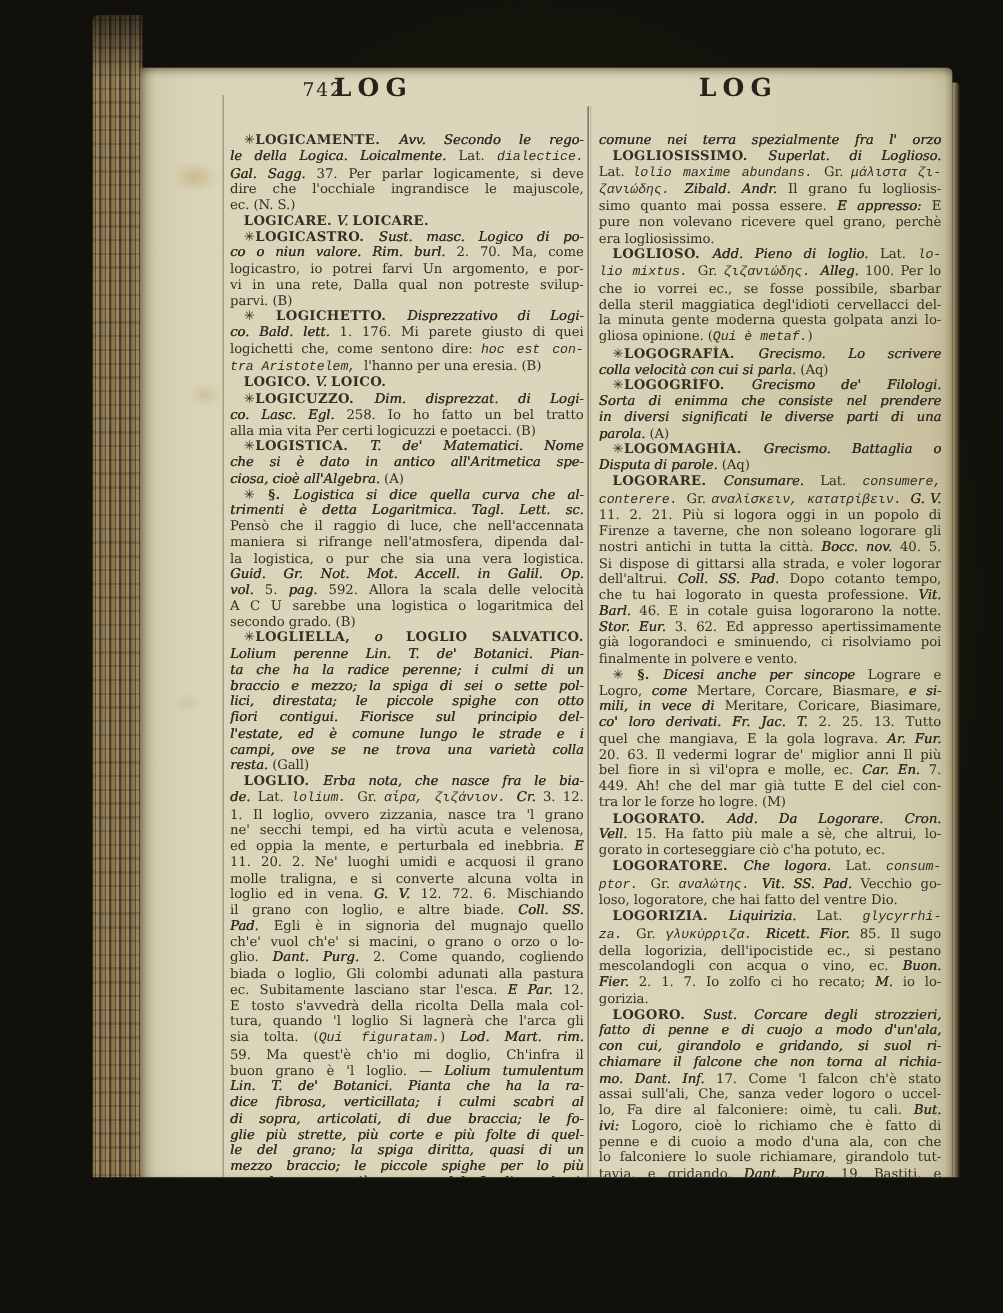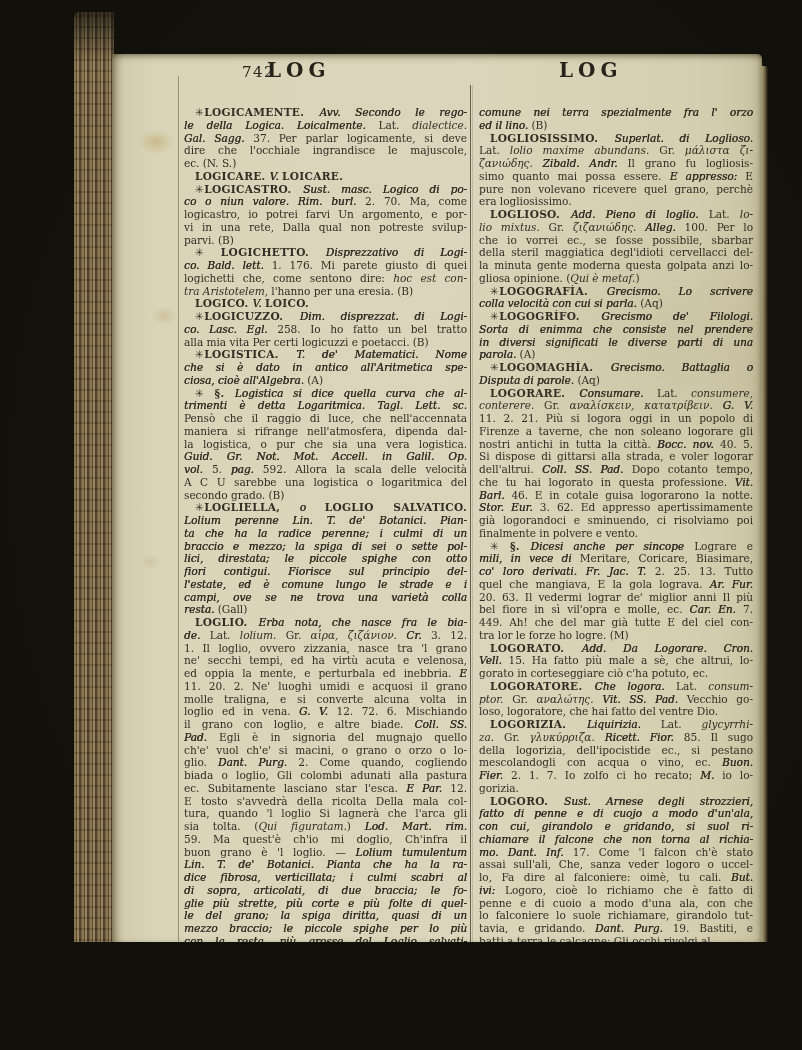--- a/index.html
+++ b/index.html
@@ -55,21 +55,21 @@
        letter-spacing:-0.05px;}
   .col-left{left:72px;width:283px;}
   .col-right{left:367px;width:274px;}
 
   .entry{margin:0;}
   .tline{text-align:justify;text-align-last:justify;white-space:nowrap;overflow:hidden;}
   .tline.last{text-align-last:left;}
   .tline.first{text-indent:11px;}
 
   .run-r{font-style:normal;font-weight:normal;}
-  .run-i{font-style:italic;}
+  .run-i{font-style:italic;font-family:Liberation Mono, monospace;}
   .run-b{font-weight:bold;letter-spacing:.3px;}
   .run-bi{font-style:italic;text-shadow:.3px 0 0 currentColor;}
 </style>
 </head>
 <body>
 
 <div class="scene">
   <div class="edge-band"></div>
 
   <div class="page">
@@ -165,21 +165,20 @@
           <div class="tline"><span class="run-bi">di sopra, articolati, di due braccia; le fo-</span></div>
           <div class="tline"><span class="run-bi">glie più strette, più corte e più folte di quel-</span></div>
           <div class="tline"><span class="run-bi">le del grano; la spiga diritta, quasi di un</span></div>
           <div class="tline"><span class="run-bi">mezzo braccio; le piccole spighe per lo più</span></div>
           <div class="tline"><span class="run-bi">con la resta, più grosse del Loglio salvati-</span></div>
         </div>
       </div>
     <div class="col col-right" id="col-right">
         <div class="entry">
           <div class="tline"><span class="run-bi">comune nei terra spezialmente fra l' orzo</span></div>
-          <div class="tline last"><span class="run-bi">ed il lino. </span><span class="run-r">(B)</span></div>
         </div>
         <div class="entry">
           <div class="tline first"><span class="run-b">LOGLIOSISSIMO. </span><span class="run-bi">Superlat. di Loglioso.</span></div>
           <div class="tline"><span class="run-r">Lat. </span><span class="run-i">lolio maxime abundans. </span><span class="run-r">Gr. </span><span class="run-i">μάλιστα ζι-</span></div>
           <div class="tline"><span class="run-i">ζανιώδης. </span><span class="run-bi">Zibald. Andr. </span><span class="run-r">Il grano fu logliosis-</span></div>
           <div class="tline"><span class="run-r">simo quanto mai possa essere. </span><span class="run-bi">E appresso: </span><span class="run-r">E</span></div>
           <div class="tline"><span class="run-r">pure non volevano ricevere quel grano, perchè</span></div>
           <div class="tline last"><span class="run-r">era logliosissimo.</span></div>
         </div>
         <div class="entry">
@@ -213,20 +212,21 @@
           <div class="tline"><span class="run-r">Si dispose di gittarsi alla strada, e voler logorar</span></div>
           <div class="tline"><span class="run-r">dell'altrui. </span><span class="run-bi">Coll. SS. Pad. </span><span class="run-r">Dopo cotanto tempo,</span></div>
           <div class="tline"><span class="run-r">che tu hai logorato in questa professione. </span><span class="run-bi">Vit.</span></div>
           <div class="tline"><span class="run-bi">Barl. </span><span class="run-r">46. E in cotale guisa logorarono la notte.</span></div>
           <div class="tline"><span class="run-bi">Stor. Eur. </span><span class="run-r">3. 62. Ed appresso apertissimamente</span></div>
           <div class="tline"><span class="run-r">già logorandoci e sminuendo, ci risolviamo poi</span></div>
           <div class="tline last"><span class="run-r">finalmente in polvere e vento.</span></div>
         </div>
         <div class="entry">
           <div class="tline first"><span class="run-b">✳ §. </span><span class="run-bi">Dicesi anche per sincope </span><span class="run-r">Lograre e</span></div>
+          <div class="tline"><span class="run-r">Logro, </span><span class="run-bi">come </span><span class="run-r">Mertare, Corcare, Biasmare, </span><span class="run-bi">e si-</span></div>
           <div class="tline"><span class="run-bi">mili, in vece di </span><span class="run-r">Meritare, Coricare, Biasimare,</span></div>
           <div class="tline"><span class="run-bi">co' loro derivati. Fr. Jac. T. </span><span class="run-r">2. 25. 13. Tutto</span></div>
           <div class="tline"><span class="run-r">quel che mangiava, E la gola lograva. </span><span class="run-bi">Ar. Fur.</span></div>
           <div class="tline"><span class="run-r">20. 63. Il vedermi lograr de' miglior anni Il più</span></div>
           <div class="tline"><span class="run-r">bel fiore in sì vil'opra e molle, ec. </span><span class="run-bi">Car. En. </span><span class="run-r">7.</span></div>
           <div class="tline"><span class="run-r">449. Ah! che del mar già tutte E del ciel con-</span></div>
           <div class="tline last"><span class="run-r">tra lor le forze ho logre. (M)</span></div>
         </div>
         <div class="entry">
           <div class="tline first"><span class="run-b">LOGORATO. </span><span class="run-bi">Add. Da Logorare. Cron.</span></div>
@@ -240,21 +240,21 @@
         </div>
         <div class="entry">
           <div class="tline first"><span class="run-b">LOGORIZIA. </span><span class="run-bi">Liquirizia. </span><span class="run-r">Lat. </span><span class="run-i">glycyrrhi-</span></div>
           <div class="tline"><span class="run-i">za. </span><span class="run-r">Gr. </span><span class="run-i">γλυκύρριζα. </span><span class="run-bi">Ricett. Fior. </span><span class="run-r">85. Il sugo</span></div>
           <div class="tline"><span class="run-r">della logorizia, dell'ipocistide ec., si pestano</span></div>
           <div class="tline"><span class="run-r">mescolandogli con acqua o vino, ec. </span><span class="run-bi">Buon.</span></div>
           <div class="tline"><span class="run-bi">Fier. </span><span class="run-r">2. 1. 7. Io zolfo ci ho recato; </span><span class="run-bi">M. </span><span class="run-r">io lo-</span></div>
           <div class="tline last"><span class="run-r">gorizia.</span></div>
         </div>
         <div class="entry">
-          <div class="tline first"><span class="run-b">LOGORO. </span><span class="run-bi">Sust. Arnese degli strozzieri,</span></div>
+          <div class="tline first"><span class="run-b">LOGORO. </span><span class="run-bi">Sust. Corcare degli strozzieri,</span></div>
           <div class="tline"><span class="run-bi">fatto di penne e di cuojo a modo d'un'ala,</span></div>
           <div class="tline"><span class="run-bi">con cui, girandolo e gridando, si suol ri-</span></div>
           <div class="tline"><span class="run-bi">chiamare il falcone che non torna al richia-</span></div>
           <div class="tline"><span class="run-bi">mo. Dant. Inf. </span><span class="run-r">17. Come 'l falcon ch'è stato</span></div>
           <div class="tline"><span class="run-r">assai sull'ali, Che, sanza veder logoro o uccel-</span></div>
           <div class="tline"><span class="run-r">lo, Fa dire al falconiere: oimè, tu cali. </span><span class="run-bi">But.</span></div>
           <div class="tline"><span class="run-bi">ivi: </span><span class="run-r">Logoro, cioè lo richiamo che è fatto di</span></div>
           <div class="tline"><span class="run-r">penne e di cuoio a modo d'una ala, con che</span></div>
           <div class="tline"><span class="run-r">lo falconiere lo suole richiamare, girandolo tut-</span></div>
           <div class="tline"><span class="run-r">tavia, e gridando. </span><span class="run-bi">Dant. Purg. </span><span class="run-r">19. Bastiti, e</span></div>

